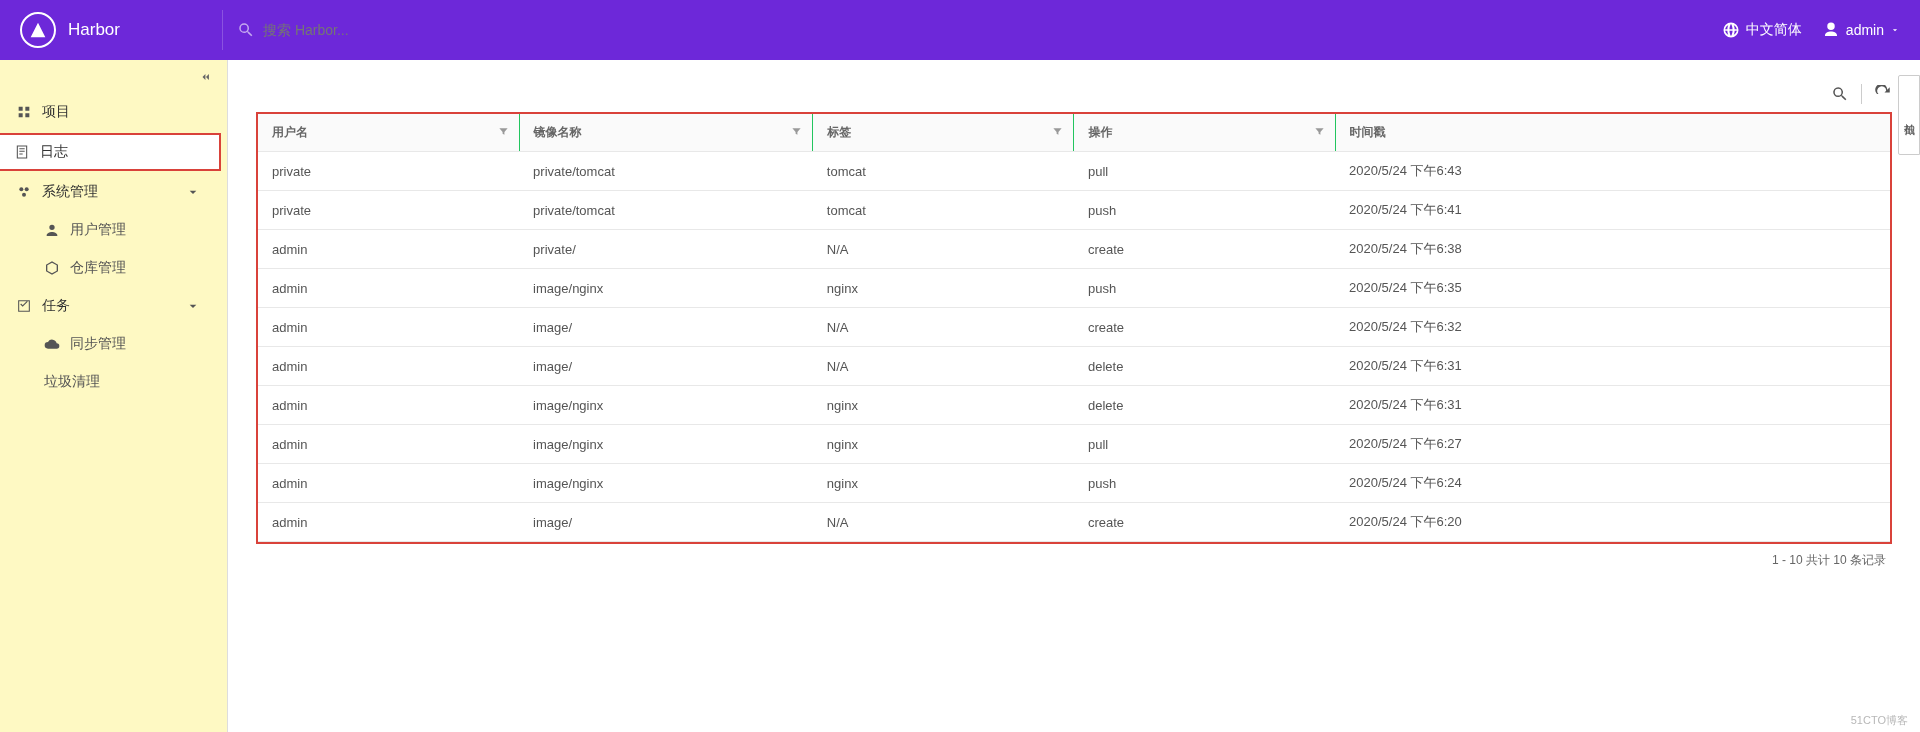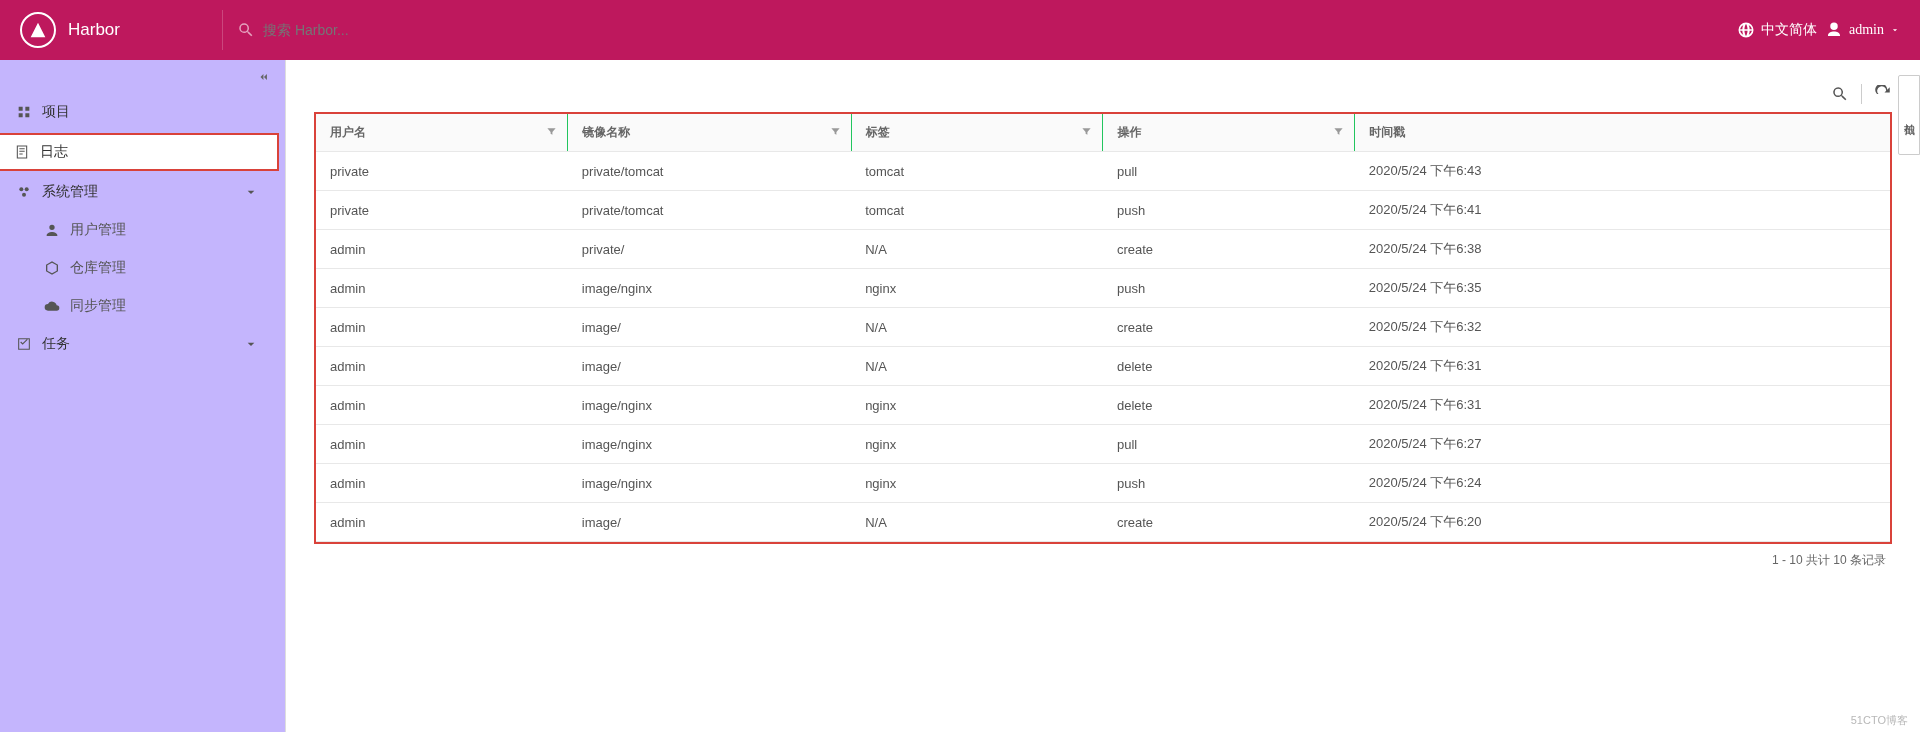--- a/index.html
+++ b/index.html
@@ -1,31 +1,31 @@
 <!DOCTYPE html>
 <html><head>
 <meta charset="utf-8">
 <style>
 * { box-sizing: border-box; margin: 0; padding: 0; }
 body { font-family: "Helvetica Neue", Arial, sans-serif; font-size: 13px; color: #333; background: #fafafa; }
-.header { background: #be185d; height: 60px; display: flex; align-items: center; color: #fff; padding: 0 20px; }
+.header { background: #6d28d9; height: 60px; display: flex; align-items: center; color: #fff; padding: 0 20px; }
 .logo-wrap { display: flex; align-items: center; width: 188px; }
 .logo-circle { width: 36px; height: 36px; border: 2px solid #fff; border-radius: 50%; display: flex; align-items: center; justify-content: center; margin-right: 12px; position: relative; overflow: hidden; }
 .logo-circle svg { width: 22px; height: 22px; }
 .app-name { font-size: 17px; font-weight: 400; }
 .header-divider { width: 1px; height: 40px; background: rgba(255,255,255,0.2); margin: 0 14px; }
 .search-box { display: flex; align-items: center; color: rgba(255,255,255,0.6); font-size: 14px; }
 .search-box svg { width: 18px; height: 18px; margin-right: 8px; fill: rgba(255,255,255,0.6); }
 .header-spacer { flex: 1; }
-.header-right { display: flex; align-items: center; gap: 8px; font-family: Liberation Serif, serif; }
+.header-right { display: flex; align-items: center; gap: 20px; }
 .hr-item { display: flex; align-items: center; gap: 6px; font-size: 14px; cursor: pointer; }
 .hr-item svg { width: 18px; height: 18px; fill: #fff; }
 .hr-item .chev { width: 10px; height: 10px; }
 .layout { display: flex; height: calc(732px - 60px); }
-.sidebar { width: 286px; background: #c4b5fd; border-right: 1px solid #ddd; position: relative; }
+.sidebar { width: 228px; background: #fef9c3; border-right: 1px solid #ddd; position: relative; }
 .collapse-bar { text-align: right; padding: 10px 14px 6px 0; color: #666; }
 .collapse-bar svg { width: 14px; height: 14px; fill: #666; }
 .nav-item { display: flex; align-items: center; padding: 0 16px; height: 38px; color: #333; cursor: pointer; font-size: 14px; }
 .nav-item.child { padding-left: 44px; color: #555; }
 .nav-item .chev { margin-left: auto; }
 .nav-item svg.ico { width: 16px; height: 16px; margin-right: 10px; fill: #555; }
 .nav-item.active { background: #fff; position: relative; }
 .nav-item.highlighted { border: 2px solid #d9423a; margin: 2px 6px 2px -2px; padding-left: 14px; }
 .main { flex: 1; padding: 24px 28px 8px 28px; background: #fff; position: relative; overflow: auto; }
 .toolbar { display: flex; justify-content: flex-end; align-items: center; gap: 12px; margin-bottom: 8px; color: #555; }
@@ -117,34 +117,37 @@
           <path d="M12 12a4 4 0 100-8 4 4 0 000 8zm-8 8c0-3 4-5 8-5s8 2 8 5v1H4z"></path>
         </svg>
       <span>用户管理</span>
     </div>
     <div class="nav-item child">
       <svg class="ico" viewBox="0 0 24 24">
           <path d="M12 2l9 5v10l-9 5-9-5V7l9-5zm0 2.3L5 8v8l7 3.9 7-3.9V8l-7-3.7z"></path>
         </svg>
       <span>仓库管理</span>
     </div>
-    <div class="nav-item child">
-      <svg class="ico" viewBox="0 0 24 24">
-          <path d="M6 19a5 5 0 010-10 7 7 0 0113 2 4 4 0 010 8H6z"></path>
-        </svg>
-      <span>同步管理</span>
-    </div>
     <div class="nav-item">
       <svg class="ico" viewBox="0 0 24 24">
           <path d="M4 4h16v16H4zM7 9l3 3 7-7" fill="none" stroke="#555" stroke-width="1.6"></path>
         </svg>
       <span>任务</span>
       <svg class="ico chev" viewBox="0 0 24 24">
           <path d="M7 10l5 5 5-5z"></path>
         </svg>
+    </div>
+    <div class="nav-item child">
+      <svg class="ico" viewBox="0 0 24 24">
+          <path d="M6 19a5 5 0 010-10 7 7 0 0113 2 4 4 0 010 8H6z"></path>
+        </svg>
+      <span>同步管理</span>
+    </div>
+    <div class="nav-item child">
+      <span>垃圾清理</span>
     </div>
   </div>
 
   <div class="main">
     <div class="toolbar">
       <svg viewBox="0 0 24 24">
           <path d="M15.5 14h-.79l-.28-.27A6.5 6.5 0 109.5 16a6.47 6.47 0 004.23-1.57l.27.28v.79l5 4.99L20.49 19zM9.5 14A4.5 4.5 0 1114 9.5 4.5 4.5 0 019.5 14z"></path>
         </svg>
       <div class="sep"></div>
       <svg viewBox="0 0 24 24">

